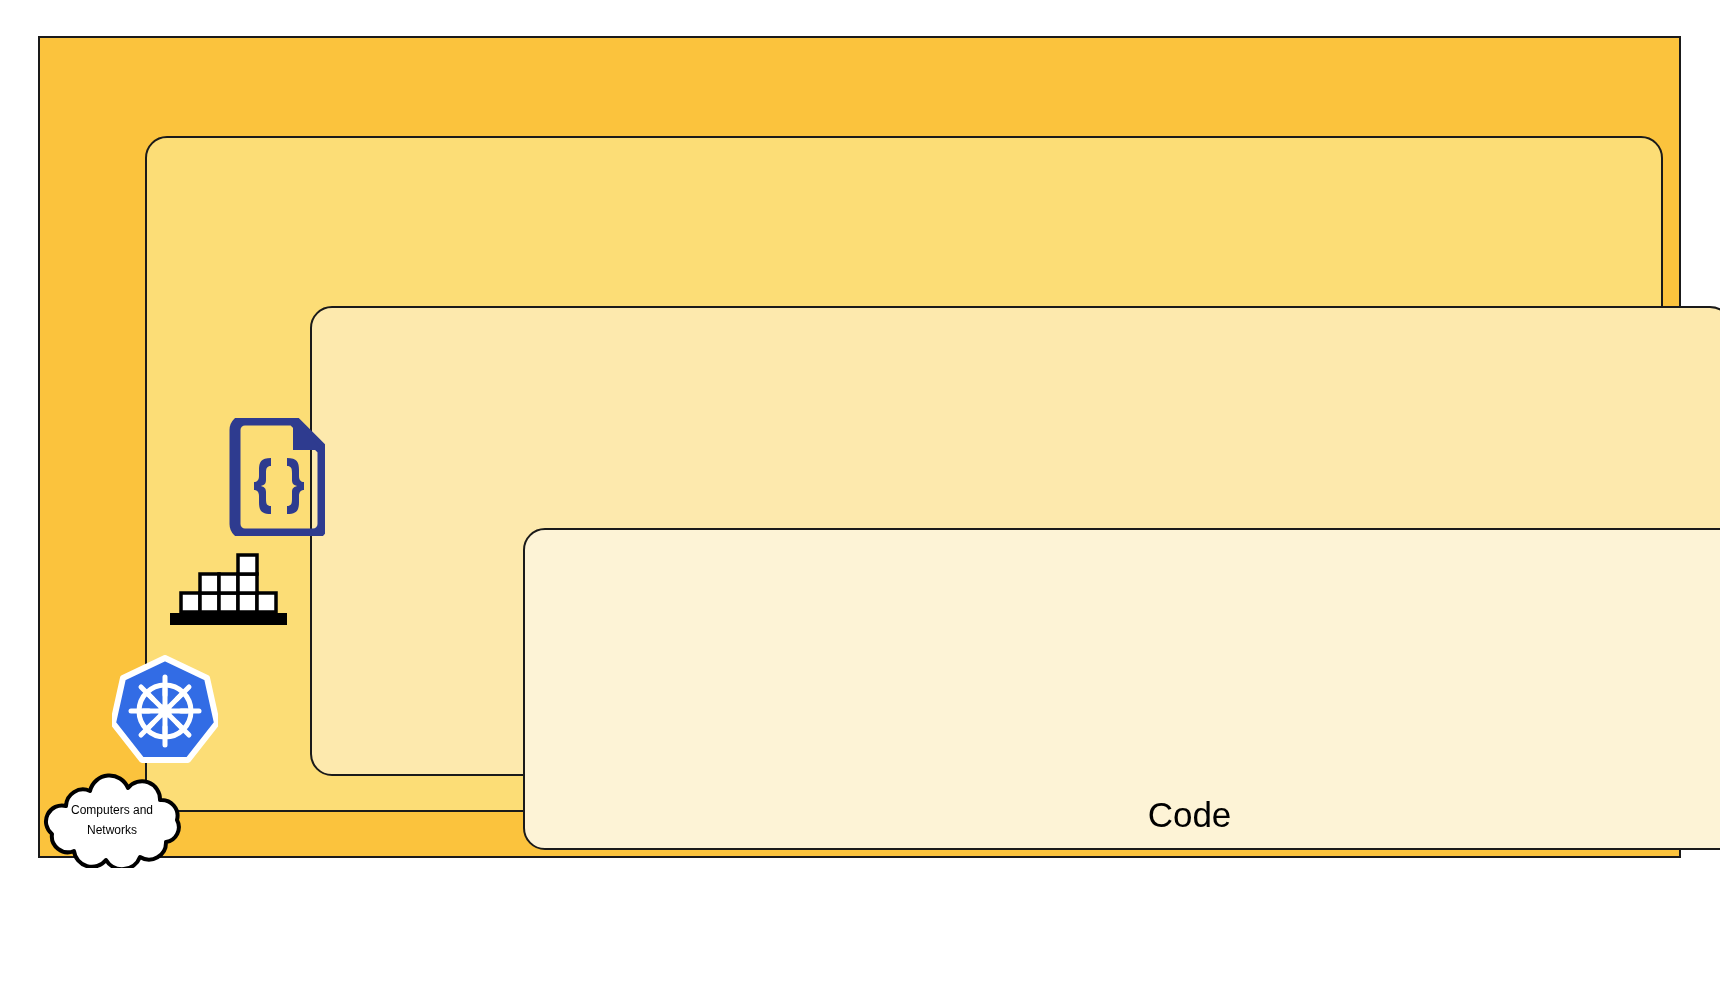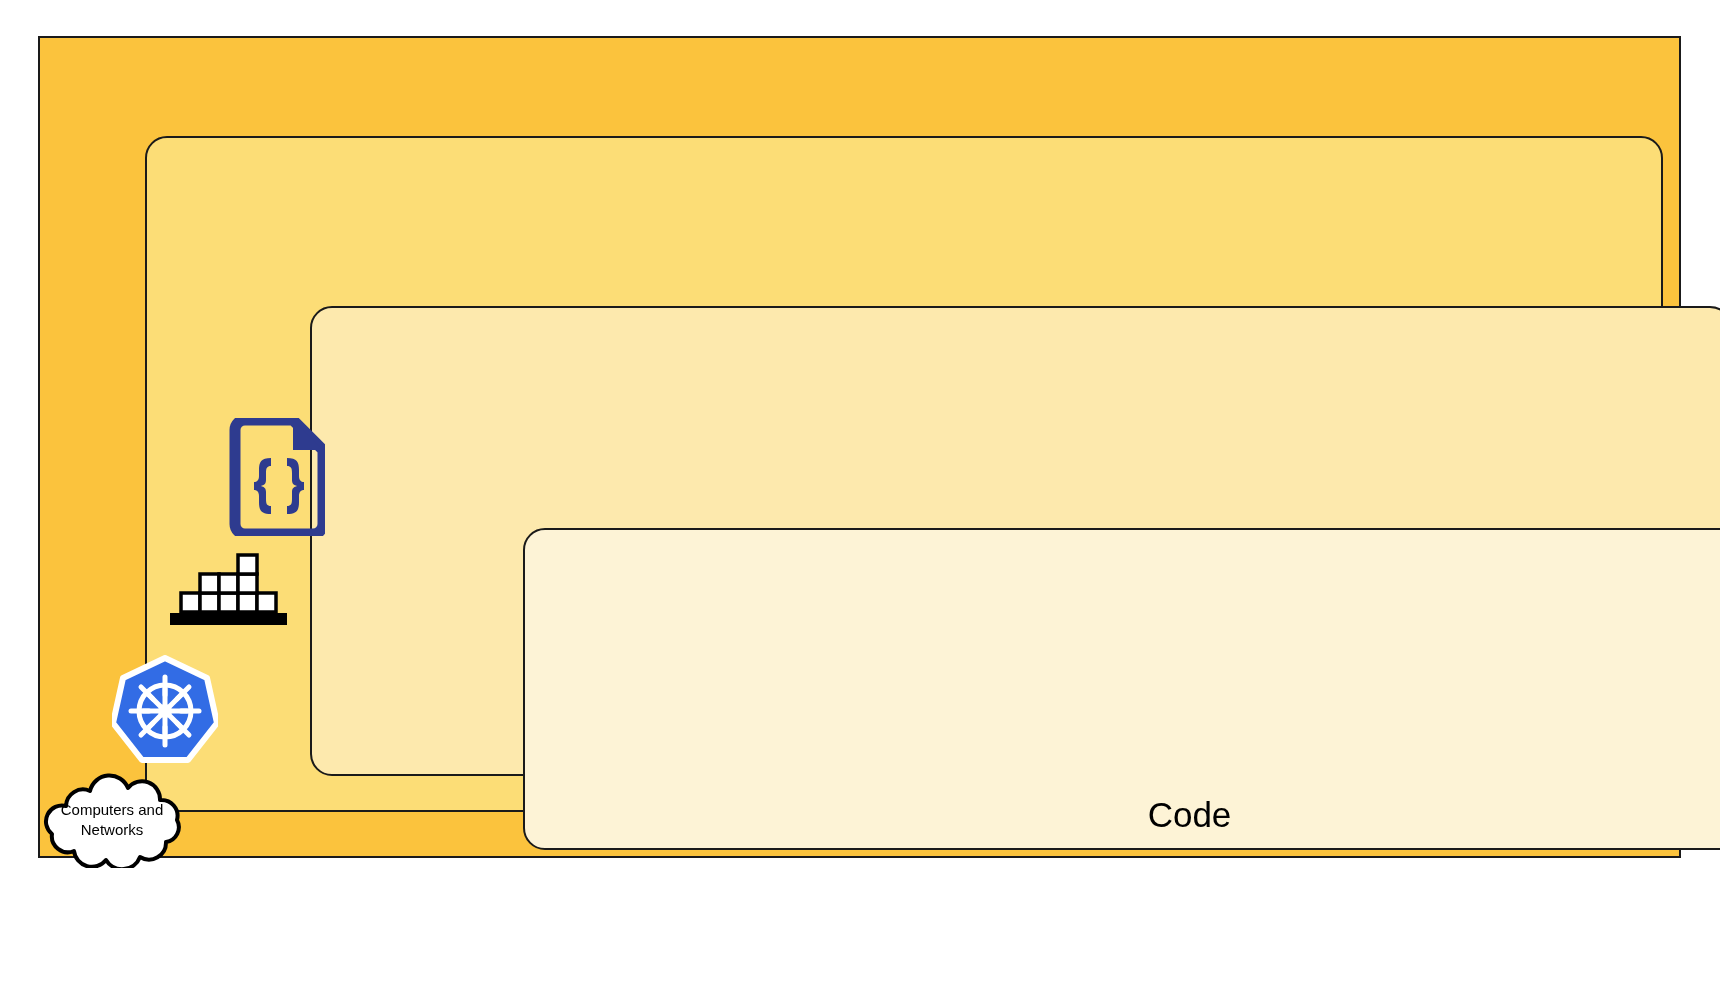--- a/index.html
+++ b/index.html
@@ -109,21 +109,21 @@
     position: absolute;
     left: 0;
     top: 0;
     width: 160px;
     height: 96px;
     display: flex;
     flex-direction: column;
     align-items: center;
     justify-content: center;
     color: #000000;
-    font-size: 15px;
+    font-size: 12px;
     line-height: 20px;
     text-align: center;
     white-space: pre-line;
     pointer-events: none;
   }
 </style>
 </head>
 <body>
 
 <div id="canvas">

